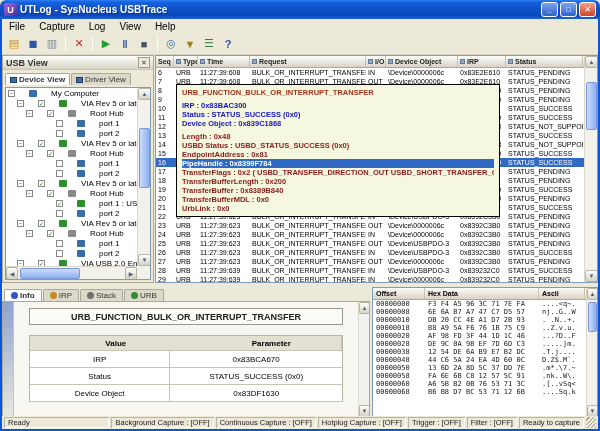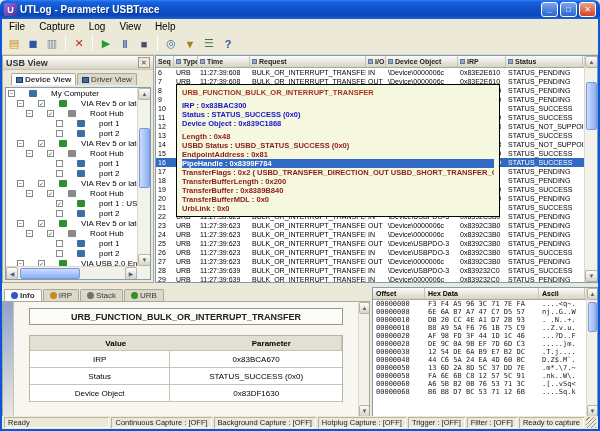--- a/index.html
+++ b/index.html
@@ -35,21 +35,21 @@
   .tbsep { width:1px; height:15px; background:#C2BFB0; border-right:1px solid #FFF; margin:0 3px; }
 
   
   .usb-panel { position:absolute; left:0; top:36px; width:152px; height:228px; background:#ECE9D8;
     border:1px solid #ACA899; }
   .usb-header { height:14px; background:linear-gradient(180deg,#FDFDFB,#D8D4C4); display:flex;
     align-items:center; padding:0 3px; font-size:9px; font-weight:bold; color:#333; border-bottom:1px solid #C6C3B5; }
   .usb-header .spacer { flex:1; }
   .panel-x { width:12px; height:11px; border:1px solid #9D9A8B; background:#ECE9D8; font-size:7px;
     display:flex; align-items:center; justify-content:center; color:#444; }
-  .usb-tabs { height:15px; display:flex; align-items:flex-end; padding-left:8px; gap:1px; }
+  .usb-tabs { height:15px; display:flex; align-items:flex-end; padding-left:2px; gap:1px; }
   .usb-tab { display:flex; align-items:center; gap:2px; font-size:8px; padding:1px 4px;
     border:1px solid #ACA899; border-bottom:none; border-radius:2px 2px 0 0; background:#DDD9CA; color:#333; }
   .usb-tab.active { background:#FFF; font-weight:bold; }
   .mini-ico { width:7px; height:6px; background:#3A6EA5; border:1px solid #1C3E66; }
   .tree-wrap { position:absolute; left:2px; top:31px; right:2px; bottom:2px; background:#FFF;
     border:1px solid #7F9DB9; overflow:hidden; }
   .tree-rows { position:absolute; left:0; top:0; right:13px; bottom:13px; overflow:hidden; }
   .tree-row { height:10px; display:flex; align-items:center; font-size:8px; white-space:nowrap; gap:14px; }
   .expander { width:7px; height:7px; border:1px solid #848484; background:#fff; font-size:6px; line-height:5px;
     text-align:center; color:#444; flex:none; }
@@ -133,21 +133,21 @@
     box-shadow:inset 1px 1px 0 #B8B4A4, inset -1px -1px 0 #FFF; }
   .sb-seg.grow1 { flex:1; }
   .grip { width:10px; background:
     repeating-linear-gradient(135deg,#ECE9D8 0 2px,#9D9A8B 2px 3px); }
 </style>
 </head>
 <body>
 
 <div class="titlebar">
   <div class="app-icon">U</div>
-  <div class="title-text">UTLog - Parameter USBTrace</div>
+  <div class="title-text">UTLog - SysNucleus USBTrace</div>
   <div class="wbtns">
       <div class="wbtn">_</div>
       <div class="wbtn">□</div>
       <div class="wbtn close">✕</div>
     </div>
 </div>
 
 <div class="window">
 
   <div class="menubar">
@@ -730,21 +730,21 @@
       </div>
     <div class="hex-vsb">
       <div class="sb-btn" style="top:0;width:11px">▲</div>
       <div class="sb-thumb" style="top:14px;height:30px;width:9px"></div>
       <div class="sb-btn" style="bottom:0;width:11px">▼</div>
     </div>
   </div>
 
   <div class="statusbar">
       <div class="sb-seg grow1">Ready</div>
+      <div class="sb-seg">Background Capture : [OFF]</div>
       <div class="sb-seg">Continuous Capture : [OFF]</div>
-      <div class="sb-seg">Background Capture : [OFF]</div>
       <div class="sb-seg">Hotplug Capture : [OFF]</div>
       <div class="sb-seg">Trigger : [OFF]</div>
       <div class="sb-seg">Filter : [OFF]</div>
       <div class="sb-seg">Ready to capture</div>
       <div class="grip"></div>
     </div>
 </div>
 
 </body></html>

